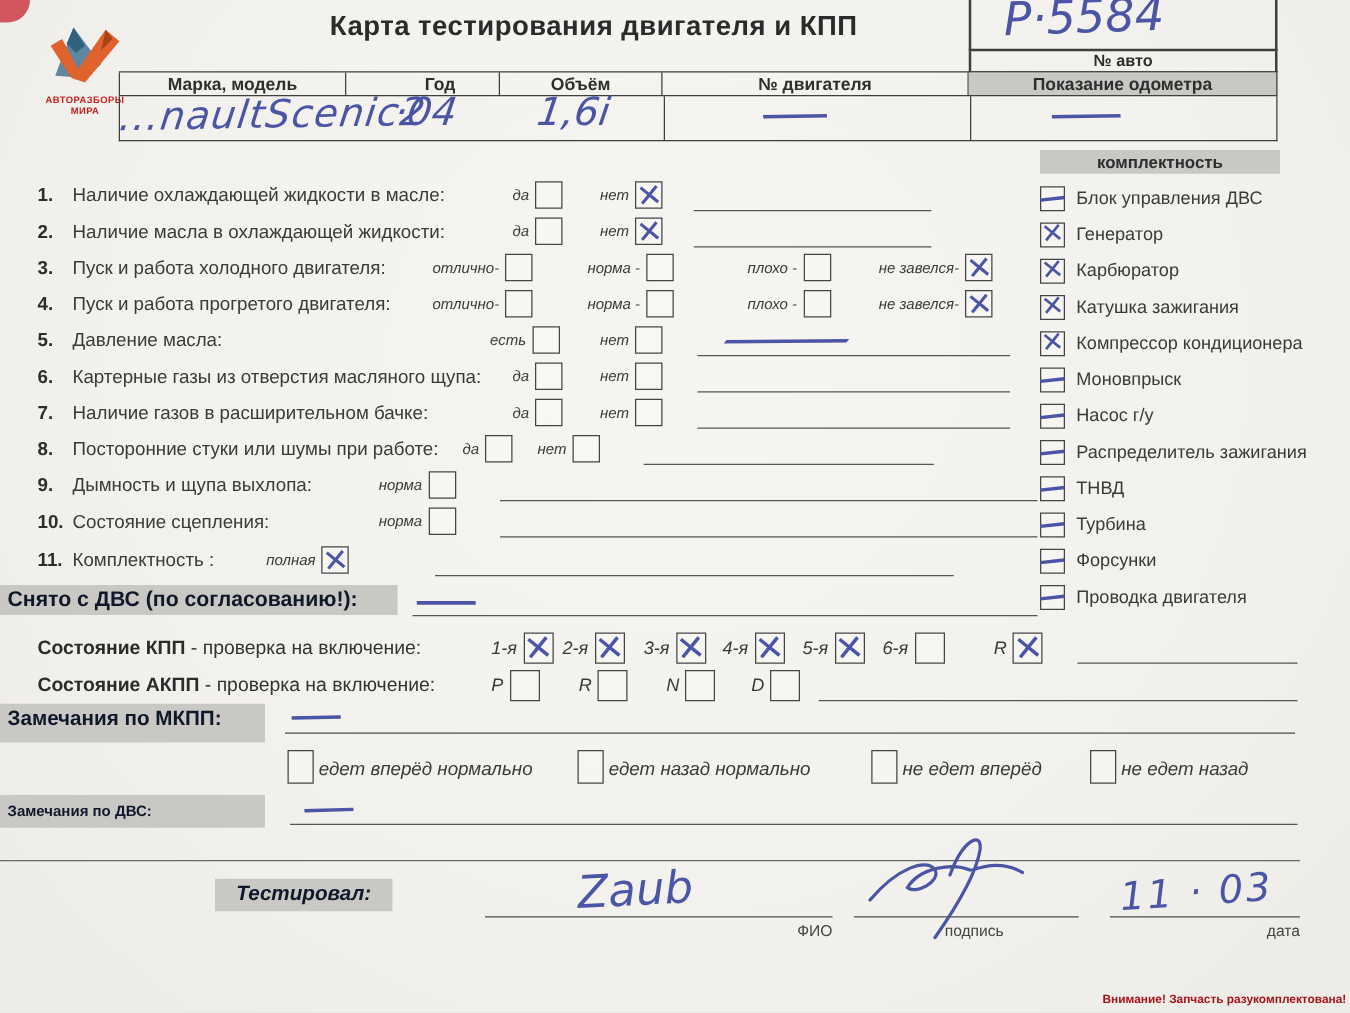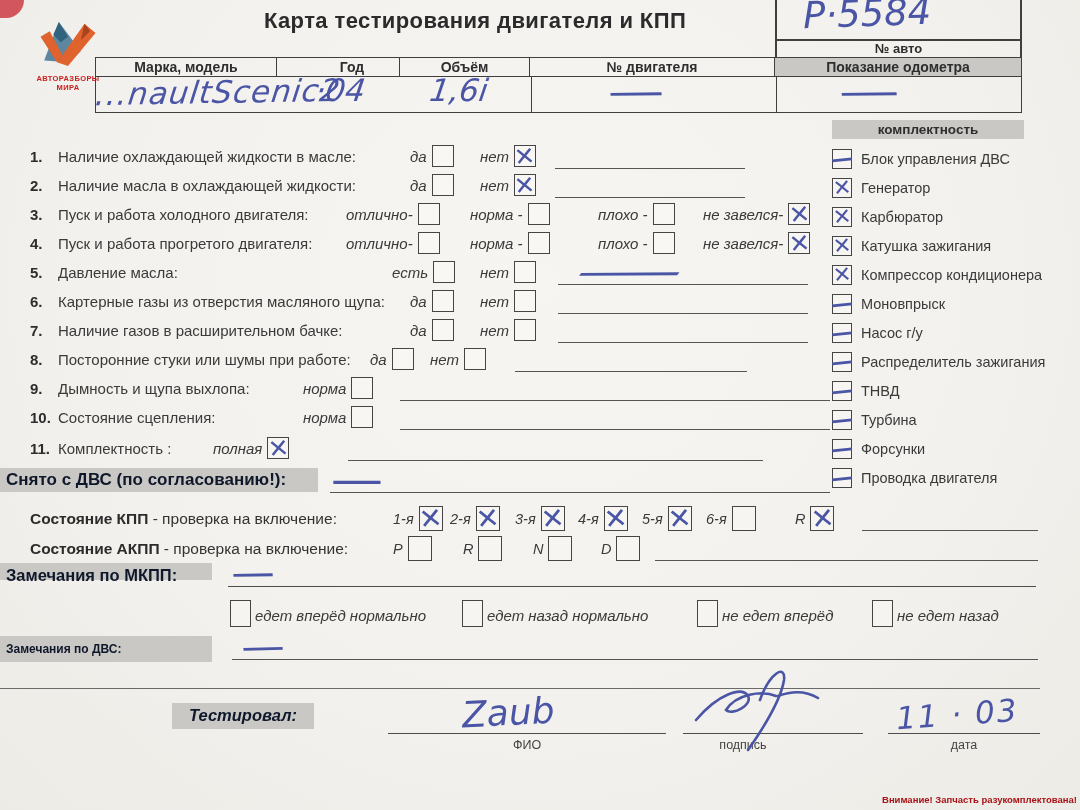--- a/index.html
+++ b/index.html
@@ -48,21 +48,21 @@
   .hdash { display:inline-block; font-weight:bold; font-style:normal; }
   .hw-engine { position:absolute; left:625px; top:80px; font-size:22px; transform:scaleX(2.6) rotate(-2deg); }
   .hw-odo    { position:absolute; left:858px; top:80px; font-size:22px; transform:scaleX(2.8) rotate(-2deg); }
 
   
   .checklist { position:absolute; left:0; top:144px; width:830px; height:330px; }
   .chk-row { position:absolute; left:0; width:100%; height:26px; }
   .num { position:absolute; left:30px; font-weight:bold; font-size:15px; color:#2d2d2d; }
   .lbl { position:absolute; left:58px; font-size:15px; color:#3a3a3a; white-space:nowrap; }
   .opt { position:absolute; top:-3px; display:flex; align-items:center; gap:5px; }
-  .olbl { font-style:italic; font-size:15px; color:#3a3a3a; white-space:nowrap; }
+  .olbl { font-style:italic; font-size:12px; color:#3a3a3a; white-space:nowrap; }
   .cb { width:22px; height:22px; border:1.7px solid #454545; display:flex; align-items:center; justify-content:center; overflow:visible; background:rgba(255,255,255,.25); flex:none; }
   .mk { font-style:normal; font-weight:bold; font-size:25px; line-height:1; transform:rotate(-6deg); }
   .bline { position:absolute; border-bottom:1.6px solid #555; height:0; top:20px; }
   .rowdash { position:absolute; font-size:22px; font-weight:bold; }
 
   
   .side { position:absolute; left:830px; top:118px; width:250px; }
   .k-band { position:absolute; left:2px; top:2px; width:192px; height:19px; background:var(--band,#c9c8c5);
     font-weight:bold; font-size:13.5px; color:#2e2e2e; text-align:center; line-height:19px; }
   .k-item { position:absolute; left:2px; display:flex; align-items:center; gap:9px; height:22px; }
@@ -78,39 +78,39 @@
   .snyato-line { position:absolute; left:330px; top:492px; width:500px; border-bottom:1.6px solid #555; }
 
   .kpp-row { position:absolute; left:0; width:920px; height:30px; }
   .kpp-lbl { position:absolute; left:30px; top:2px; font-size:15.5px; color:#333; white-space:nowrap; }
   .kpp-lbl b { font-size:15.5px; color:#2b2b2b; }
   .gear { position:absolute; top:-2px; display:flex; align-items:center; gap:5px; }
   .gear .olbl { font-size:14.5px; }
   .gear .cb { width:24px; height:25px; }
   .gear .mk { font-size:28px; }
 
-  .rem-band-mkpp { left:0; top:563px; width:212px; height:17px; font-size:16.5px; line-height:24px; padding-left:6px; }
+  .rem-band-mkpp { left:0; top:563px; width:212px; height:31px; font-size:16.5px; line-height:24px; padding-left:6px; }
   .mkpp-dash { position:absolute; left:242px; top:561px; font-size:22px; transform:scaleX(2.0) rotate(-2deg); }
   .mkpp-line { position:absolute; left:228px; top:586px; width:808px; border-bottom:1.7px solid #4d4d4d; }
 
   .rem-band-akpp { left:0; top:636px; width:212px; height:26px; font-size:16.5px; line-height:25px; padding-left:16px; }
   .akpp-opt { position:absolute; top:600px; display:flex; align-items:flex-end; gap:4px; }
   .akpp-opt .cb { width:21px; height:27px; }
   .akpp-opt .olbl { font-size:15px; padding-bottom:3px; }
 
   .rem-band-dvs { left:0; top:637px; width:206px; height:25px; font-size:12px; line-height:24px; padding-left:6px; }
   .dvs-dash { position:absolute; left:252px; top:635px; font-size:22px; transform:scaleX(2.0) rotate(-3deg); }
   .dvs-line { position:absolute; left:232px; top:659px; width:806px; border-bottom:1.6px solid #555; }
 
   .separator { position:absolute; left:0; top:688px; width:1040px; border-top:1.6px solid #6a6a68; }
 
   
   .tested-band { left:172px; top:703px; width:142px; height:26px; font-style:italic; font-size:16.5px; line-height:25px; text-align:center; }
   .sig-line { position:absolute; top:733px; border-bottom:1.7px solid #4d4d4d; }
-  .sig-cap { position:absolute; top:738px; font-size:12.5px; color:#444; text-align:center; }
+  .sig-cap { position:absolute; top:738px; font-size:12.5px; color:#444; text-align:right; }
   .hw-fio { position:absolute; left:462px; top:692px; font-size:36px; transform:rotate(-3deg); }
   .hw-date { position:absolute; left:896px; top:696px; font-size:31px; transform:rotate(-4deg); letter-spacing:2px; white-space:nowrap; }
   .sig-svg { position:absolute; left:688px; top:662px; }
 
   .warning { position:absolute; right:3px; top:794px; font-size:9.5px; font-weight:bold; color:#a81216; }
 </style>
 </head>
 <body>
 
 <div class="paper">

